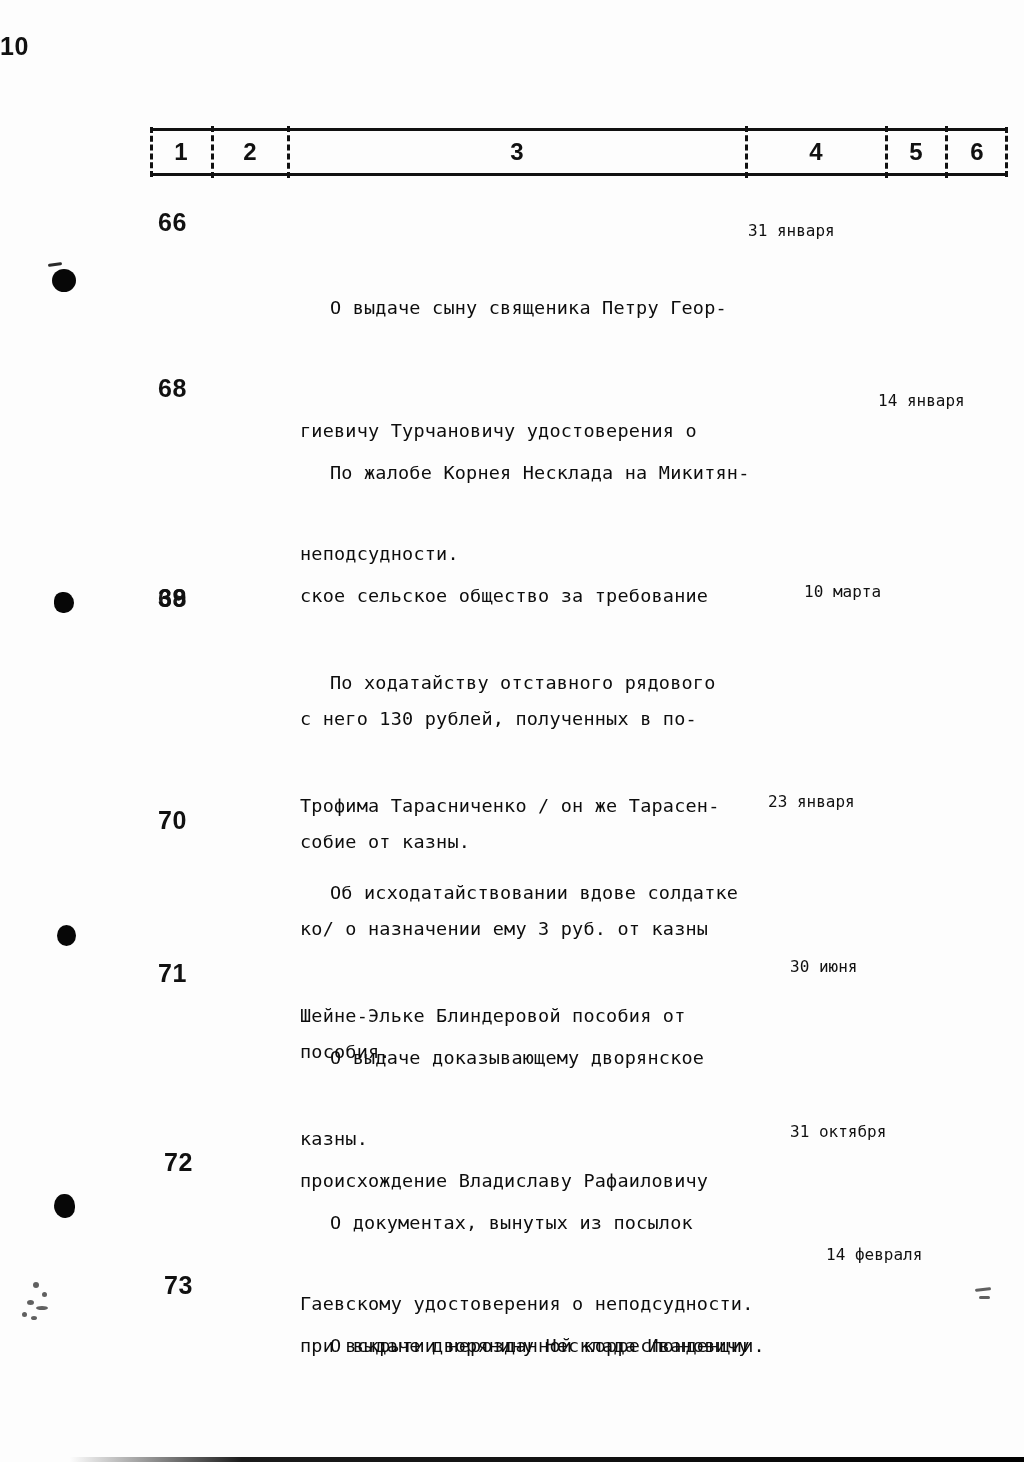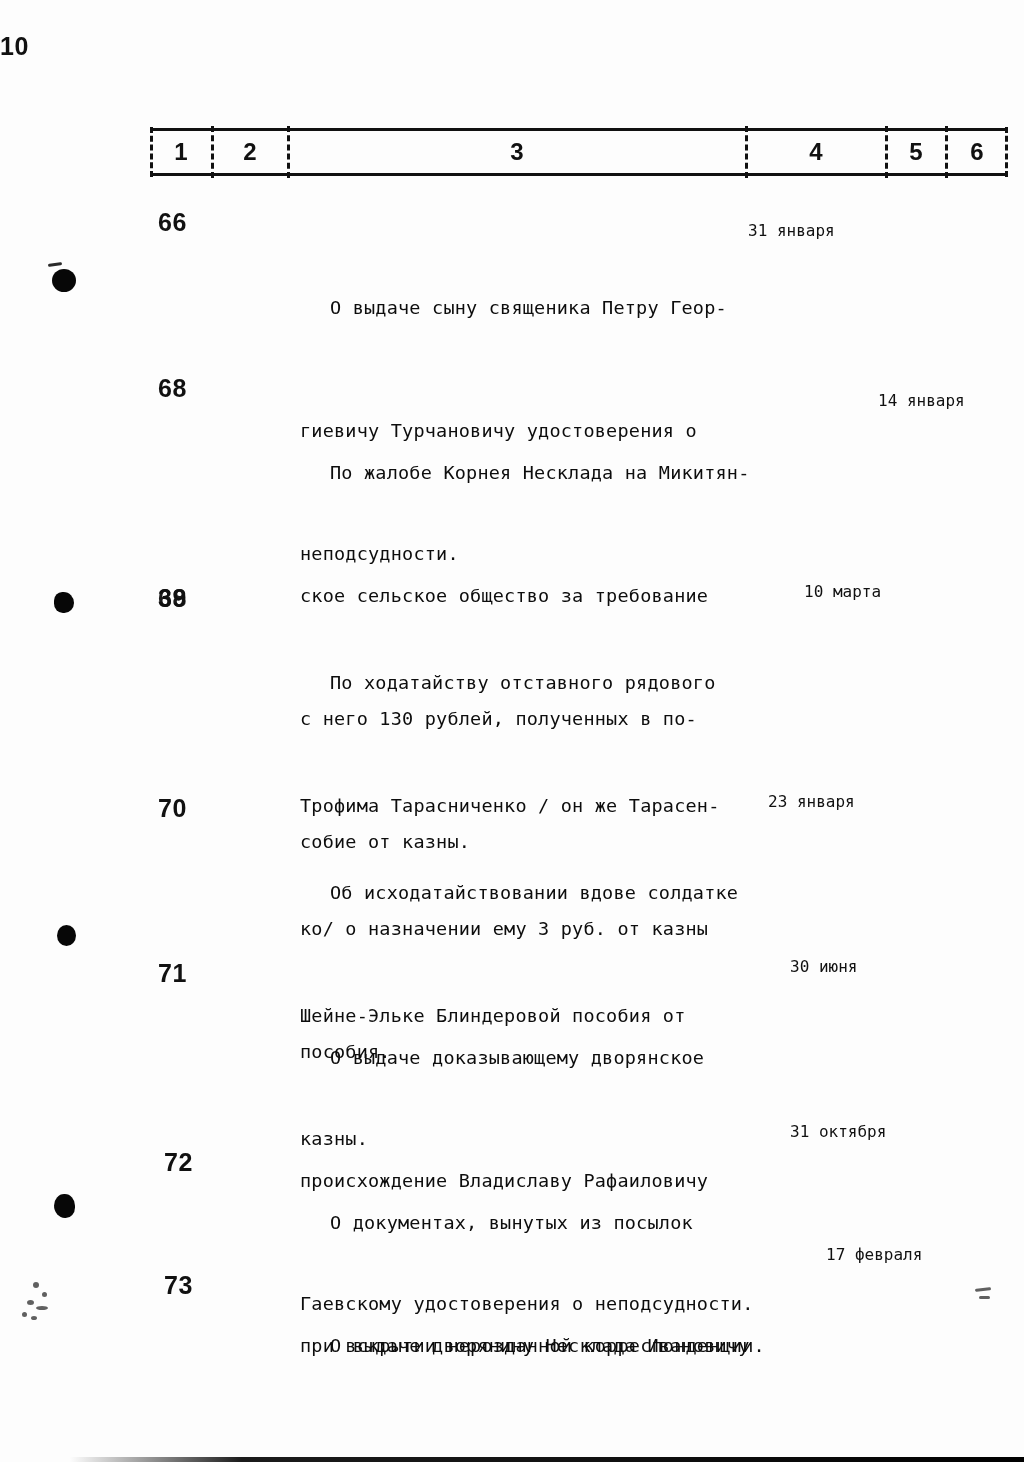--- a/index.html
+++ b/index.html
@@ -210,21 +210,21 @@
     <div class="entry-body">
       <div class="line indent">По ходатайству отставного рядового</div>
       <div class="line">Трофима Тарасниченко / он же Тарасен-</div>
       <div class="line">ко/ о назначении ему 3 руб. от казны</div>
       <div class="line">пособия.</div>
     </div>
     <div class="date" style="left:654px; top:2px;">10 марта</div>
   </div>
 
   <div class="entry" style="top:790px;">
-    <div class="entry-num" style="top:4px;">70</div>
+    <div class="entry-num" style="top:16px;">70</div>
     <div class="entry-body">
       <div class="line indent">Об исходатайствовании вдове солдатке</div>
       <div class="line">Шейне-Эльке Блиндеровой пособия от</div>
       <div class="line">казны.</div>
     </div>
     <div class="date" style="left:618px; top:2px;">23 января</div>
   </div>
 
   <div class="entry" style="top:955px;">
     <div class="entry-num" style="top:4px;">71</div>
@@ -244,21 +244,21 @@
     </div>
     <div class="date" style="left:640px; top:2px;">31 октября</div>
   </div>
 
   <div class="entry" style="top:1243px;">
     <div class="entry-num" style="top:28px; left:14px;">73</div>
     <div class="entry-body">
       <div class="line indent">О выдаче дворянину Несклада Ивановичу</div>
       <div class="line">Чайковскому свидетельства о неподсудности.</div>
     </div>
-    <div class="date" style="left:676px; top:2px;">17 февраля</div>
+    <div class="date" style="left:676px; top:2px;">14 февраля</div>
   </div>
 
   <div class="blob" style="left:52px; top:269px; width:24px; height:23px;"></div>
   <div class="tick-mark" style="left:48px; top:263px; width:14px;"></div>
 
   <div class="blob" style="left:54px; top:592px; width:20px; height:21px; border-radius:44% 56% 52% 48%;"></div>
 
   <div class="blob" style="left:57px; top:925px; width:19px; height:21px;"></div>
 
   <div class="blob" style="left:54px; top:1194px; width:21px; height:24px; border-radius:50% 50% 46% 54%;"></div>

